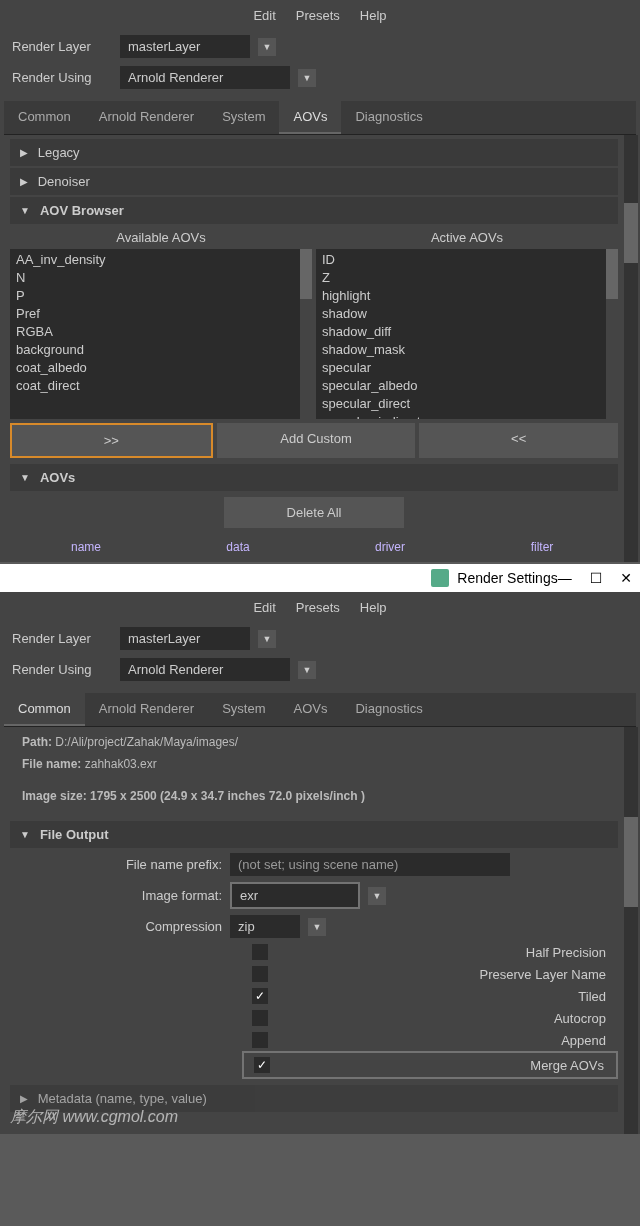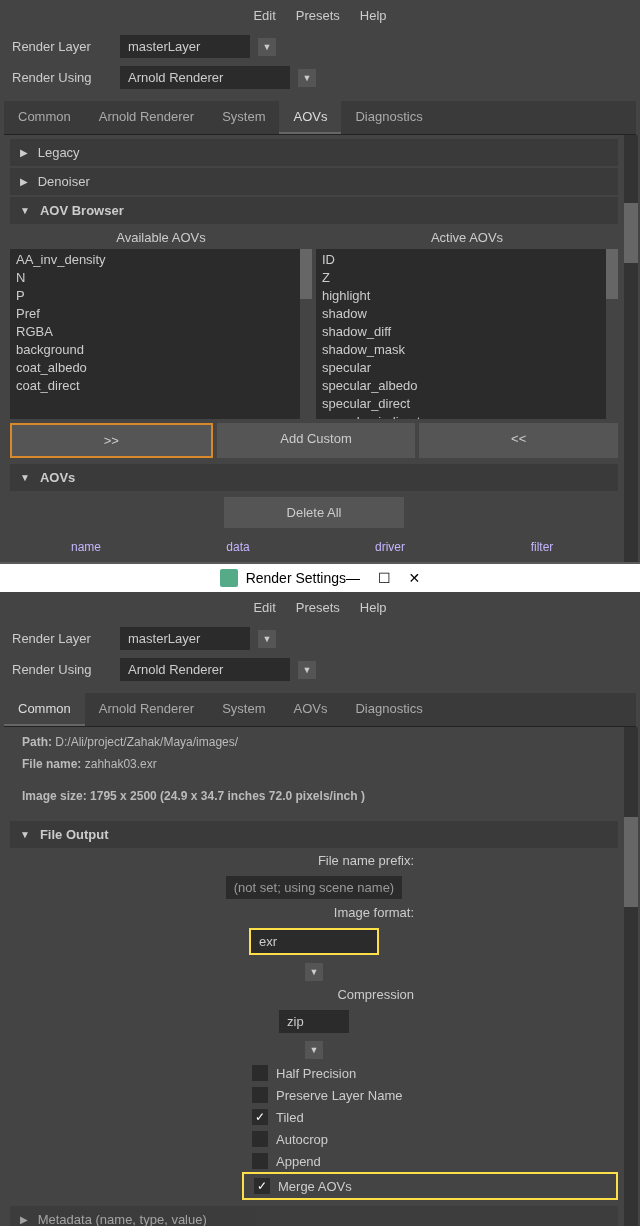--- a/index.html
+++ b/index.html
@@ -22,34 +22,34 @@
 .aov-col { flex: 1; }
 .col-title { text-align: center; padding: 4px; font-size: 13px; }
 .listbox { background: #2b2b2b; height: 170px; overflow-y: auto; padding: 2px 6px; position: relative; }
 .listbox div { font-size: 13px; line-height: 18px; }
 .btn-row { display: flex; gap: 4px; margin-top: 4px; }
 .btn { background: #555; text-align: center; padding: 8px; flex: 1; cursor: pointer; font-size: 13px; }
 .btn.hl { border: 2px solid #d88a2a; }
 .table-header { display: flex; margin-top: 4px; padding: 4px 0; }
 .table-header span { flex: 1; text-align: center; font-size: 12px; color: #c4b5fd; }
 
-.win-titlebar { background: #fff; color: #000; display: flex; align-items: center; padding: 5px 8px; justify-content: center; font-size: 14px; }
+.win-titlebar { background: #fff; color: #000; display: flex; align-items: center; padding: 5px 8px; justify-content: flex-end; font-size: 14px; }
 .win-titlebar .left { display: flex; align-items: center; gap: 8px; }
 .win-titlebar .right { display: flex; gap: 18px; align-items: center; }
 .w-icon { width: 18px; height: 18px; background: #5a8; border-radius: 2px; display: inline-block; }
 .win-btn { font-size: 14px; cursor: pointer; }
 
 .info-text { font-size: 12px; padding: 4px 12px; color: #bbb; }
 .info-text b { font-weight: bold; }
-.form-row { display: flex; align-items: center; padding: 3px 12px; gap: 8px; flex-direction: column; }
+.form-row { display: flex; align-items: center; padding: 3px 12px; gap: 8px; }
 .form-label { width: 200px; text-align: right; font-size: 13px; }
 .input { background: #2b2b2b; color: #999; padding: 4px 8px; font-size: 13px; flex: 1; max-width: 260px; }
-.cb-row { display: flex; align-items: center; padding: 3px 12px 3px 242px; gap: 8px; }
+.cb-row { display: flex; align-items: center; padding: 3px 12px 3px 242px; gap: 8px; justify-content: space-between; }
 .checkbox { width: 16px; height: 16px; background: #2b2b2b; display: flex; align-items: center; justify-content: center; color: #fff; font-size: 12px; }
-.hl-box { border: 2px solid #fde047; }
+.hl-box { border: 2px solid #737373; }
 .small-dd { background: #2b2b2b; padding: 4px 8px; min-width: 130px; display: flex; justify-content: space-between; align-items: center; }
 .watermark { position: absolute; bottom: 6px; left: 10px; color: rgba(255,255,255,0.6); font-size: 16px; font-style: italic; pointer-events: none; }
 .panel2 { margin-top: 2px; }
 .scroll-track { position: absolute; right: 2px; width: 14px; background: #333; }
 </style>
 </head>
 <body>
 
 <div class="panel" style="position:relative;">
   <div class="menubar">

